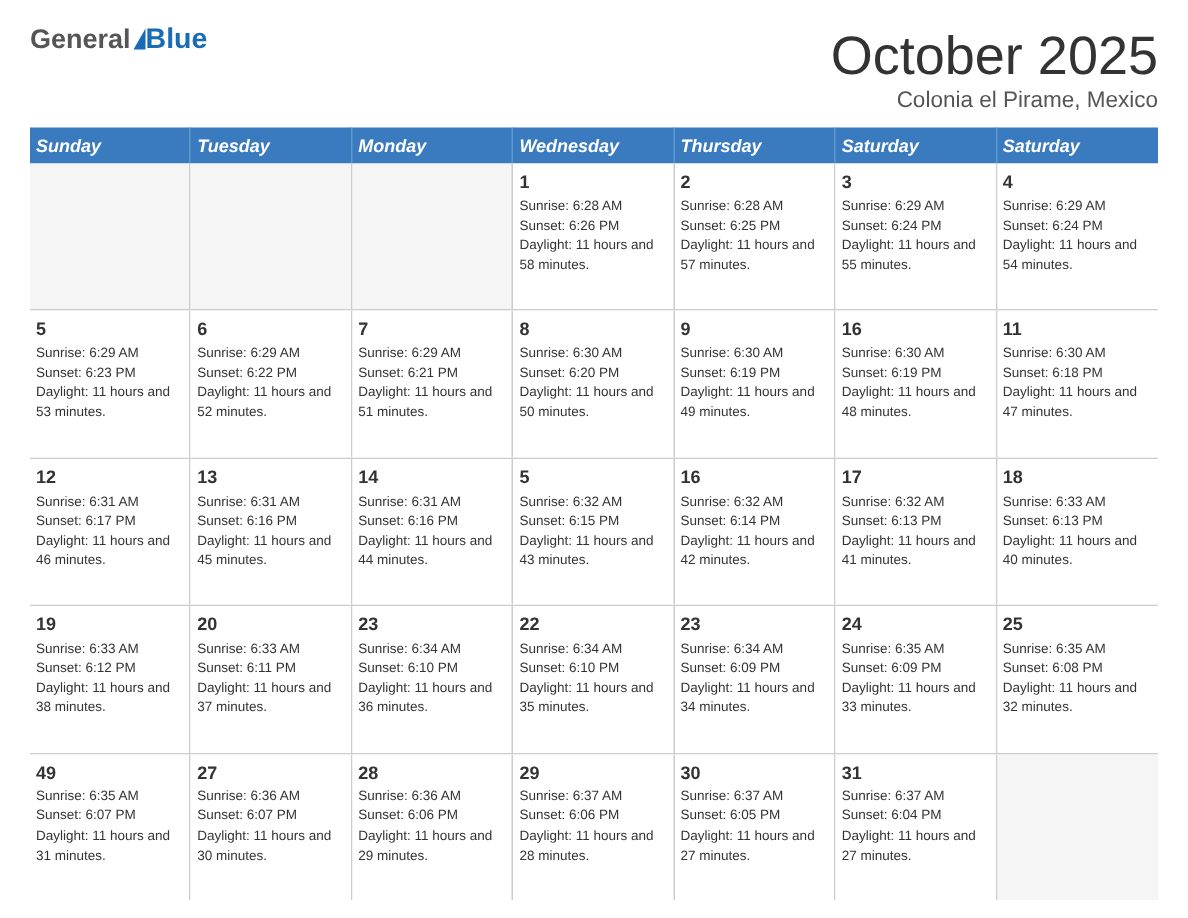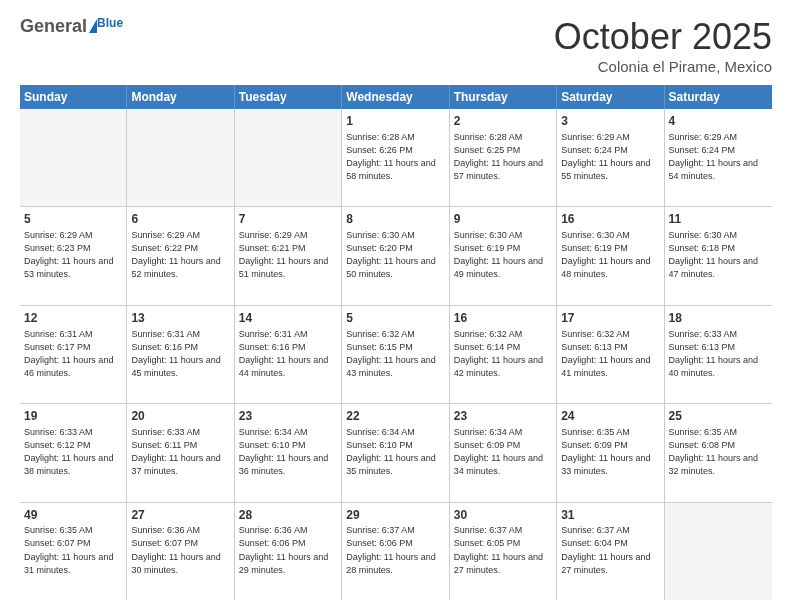--- a/index.html
+++ b/index.html
@@ -28,38 +28,39 @@
       align-items: flex-start;
     }
     .logo-text {
       display: flex;
       align-items: center;
       font-size: 20px;
       font-weight: bold;
       color: #333;
     }
     .logo-general { color: #555; font-weight: bold; font-size: 18px; }
-    .logo-blue { color: #1a6bb5; font-weight: bold; font-size: 12px; }
+    .logo-blue { color: #1a6bb5; font-weight: bold; font-size: 19px; }
     .logo-triangle {
       width: 0;
       height: 0;
       border-left: 8px solid transparent;
       border-bottom: 14px solid #1a6bb5;
       margin-left: 2px;
       margin-bottom: 2px;
     }
     .title-block { text-align: right; margin-left: 36px; }
     .month-title { font-size: 36px; font-weight: normal; color: #333; }
     .location { font-size: 15px; color: #555; }
 
     .calendar { flex: 1; display: flex; flex-direction: column; }
     .cal-header-row {
       display: grid;
       grid-template-columns: repeat(7, 1fr);
       background: #3a7abf;
+      font-style: italic;
     }
     .cal-header-cell {
       color: #fff;
       font-size: 12px;
       font-weight: bold;
       padding: 5px 4px;
       text-align: left;
       border-right: 1px solid #5a9ad0;
     }
     .cal-header-cell:last-child { border-right: none; }
@@ -107,22 +108,22 @@
     </div>
     <div class="title-block">
       <div class="month-title">October 2025</div>
       <div class="location">Colonia el Pirame, Mexico</div>
     </div>
   </div>
 
   <div class="calendar">
     <div class="cal-header-row">
     <div class="cal-header-cell">Sunday</div>
+        <div class="cal-header-cell">Tuesday</div>
         <div class="cal-header-cell">Monday</div>
-        <div class="cal-header-cell">Tuesday</div>
         <div class="cal-header-cell">Wednesday</div>
         <div class="cal-header-cell">Thursday</div>
         <div class="cal-header-cell">Saturday</div>
         <div class="cal-header-cell">Saturday</div>
       </div>
     <div class="cal-body">
     <div class="cal-week">
           <div class="cal-cell empty"></div>
           <div class="cal-cell empty"></div>
           <div class="cal-cell empty"></div>

